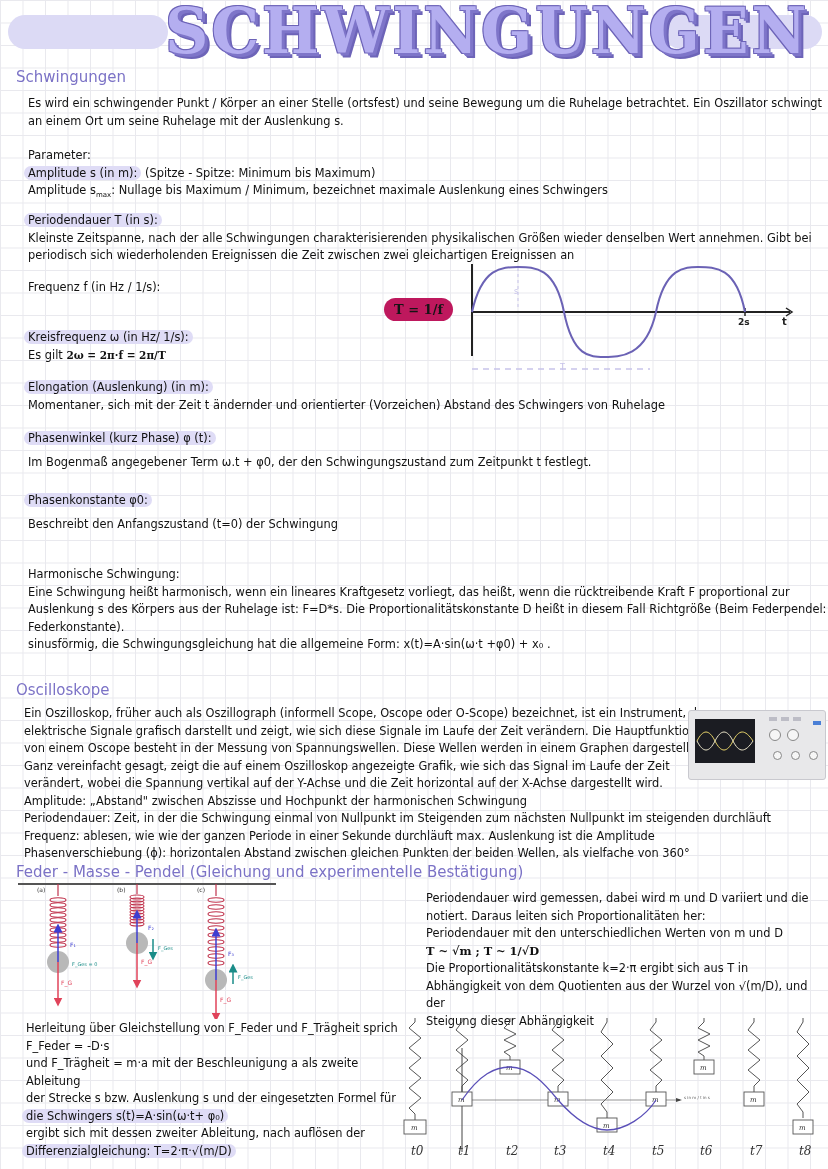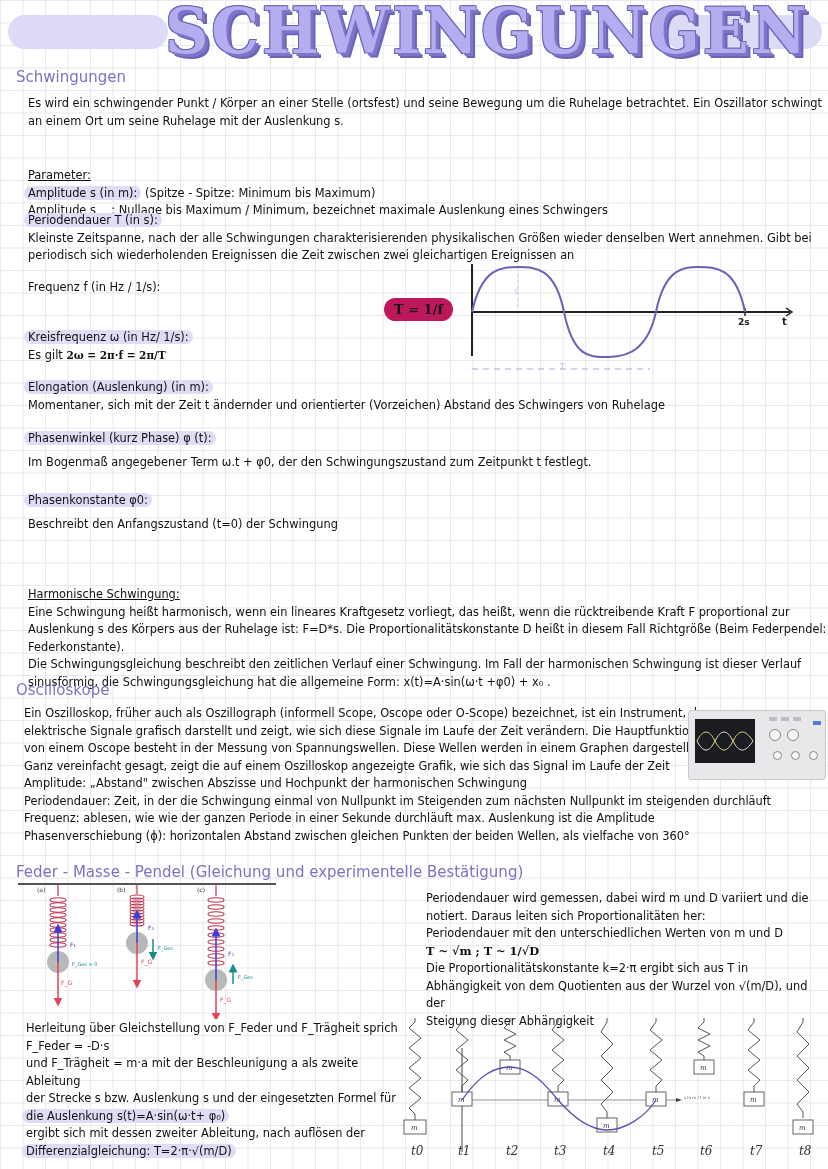--- a/index.html
+++ b/index.html
@@ -18,21 +18,21 @@
   .title{
     position:absolute;left:165px;top:-4px;width:500px;text-align:center;
     font-family:"DejaVu Serif", serif;font-weight:bold;font-size:60px;letter-spacing:3px;
     color:#b4aef0;
     text-shadow:3px 3px 0 #7e75c9,5px 5px 0 #6d64b8,-1px -1px 0 #6d64b8,1px -1px 0 #6d64b8,-1px 1px 0 #6d64b8;
     transform:scaleY(1.05);
   }
   .h-section{position:absolute;font-size:15px;color:#7b72c6;font-family:"DejaVu Sans", sans-serif;}
   .txt{position:absolute;font-size:11.4px;line-height:17.5px;font-family:"DejaVu Sans", sans-serif;color:#111;}
   .lbl{background:#dfdcf6;border-radius:8px;padding:0 4px;margin-left:-4px;margin-top:35px;}
-  .u{text-decoration:underline;margin-top:20px;}
+  .u{}
   .formula-pill{position:absolute;background:#be185d;border-radius:14px;font-size:13px;padding:4px 10px;font-family:"DejaVu Serif", serif;font-weight:bold;}
   .feder-title-line{position:absolute;height:2px;background:#555;}
   .tlabel{position:absolute;font-family:"DejaVu Serif", serif;font-style:italic;font-size:12px;color:#333;}
   .osc{position:absolute;left:688px;top:710px;width:136px;height:68px;background:#e8e8ea;border:1px solid #c9c9cf;border-radius:3px;}
   .osc .screen{position:absolute;left:6px;top:8px;width:60px;height:44px;background:#1b1c22;}
   .osc .knob{position:absolute;width:10px;height:10px;border-radius:50%;border:1.5px solid #888;background:#f6f6f6;}
   .osc .btn{position:absolute;width:8px;height:4px;background:#bdbdc6;}
 </style>
 </head>
 <body>
@@ -102,30 +102,30 @@
 <div class="txt" style="left:28px;top:492px;">
   <div><span class="lbl">Phasenkonstante  φ0:</span></div>
   <div style="margin-top:6px;">Beschreibt den Anfangszustand (t=0) der Schwingung</div>
 </div>
 
 <div class="txt" style="left:28px;top:566px;">
   <div class="u">Harmonische Schwingung:</div>
   <div>Eine Schwingung heißt harmonisch, wenn ein lineares Kraftgesetz vorliegt, das heißt, wenn die rücktreibende Kraft F proportional zur</div>
   <div>Auslenkung s des Körpers aus der Ruhelage ist: F=D*s. Die Proportionalitätskonstante D heißt in diesem Fall Richtgröße (Beim Federpendel:</div>
   <div>Federkonstante).</div>
-  <div>Die Schwingungsgleichung beschreibt den zeitlichen Verlauf einer Schwingung. Im Fall der harmonischen Schwingung ist dieser Verlauf</div>
   <div>sinusförmig, die Schwingungsgleichung hat die allgemeine Form: x(t)=A·sin(ω·t +φ0) + x₀ .</div>
 </div>
 
 <div class="h-section" style="left:16px;top:681px;">Oscilloskope</div>
 <div class="txt" style="left:24px;top:705px;">
   <div>Ein Oszilloskop, früher auch als Oszillograph (informell Scope, Oscope oder O-Scope) bezeichnet, ist ein Instrument, das</div>
   <div>elektrische Signale grafisch darstellt und zeigt, wie sich diese Signale im Laufe der Zeit verändern. Die Hauptfunktion</div>
   <div>von einem Oscope besteht in der Messung von Spannungswellen. Diese Wellen werden in einem Graphen dargestellt.</div>
   <div>Ganz vereinfacht gesagt, zeigt die auf einem Oszilloskop angezeigte Grafik, wie sich das Signal im Laufe der Zeit</div>
+  <div>verändert, wobei die Spannung vertikal auf der Y-Achse und die Zeit horizontal auf der X-Achse dargestellt wird.</div>
   <div>Amplitude: „Abstand" zwischen Abszisse und Hochpunkt der harmonischen Schwingung</div>
   <div>Periodendauer: Zeit, in der die Schwingung einmal von Nullpunkt im Steigenden zum nächsten Nullpunkt im steigenden durchläuft</div>
   <div>Frequenz: ablesen, wie wie der ganzen Periode in einer Sekunde durchläuft max. Auslenkung ist die Amplitude</div>
   <div>Phasenverschiebung (ϕ): horizontalen Abstand zwischen gleichen Punkten der beiden Wellen, als vielfache von 360°</div>
 </div>
 
 <div class="osc">
   <div class="screen">
     <svg width="60" height="44">
       <path d="M2,22 C8,10 14,10 20,22 C26,34 32,34 38,22 C44,10 50,10 58,22" fill="none" stroke="#e8d46a" stroke-width="1"></path>
@@ -232,21 +232,21 @@
   <div style="font-family:'DejaVu Serif',serif;font-weight:bold;">T ~ √m  ;  T ~ 1/√D</div>
   <div>Die Proportionalitätskonstante k=2·π   ergibt sich aus T in</div>
   <div>Abhängigkeit von dem Quotienten aus der Wurzel von √(m/D), und der</div>
   <div>Steigung dieser Abhängigkeit</div>
 </div>
 
 <div class="txt" style="left:26px;top:1020px;width:380px;">
   <div>Herleitung über Gleichstellung von F_Feder und F_Trägheit  sprich  F_Feder = -D·s</div>
   <div>und F_Trägheit = m·a  mit der Beschleunigung a als zweite Ableitung</div>
   <div>der Strecke s bzw. Auslenkung s und der eingesetzten Formel für</div>
-  <div><span class="lbl">die Auslenkung  s(t)=A·sin(ω·t+ φ₀)</span></div>
+  <div><span class="lbl">die Schwingers  s(t)=A·sin(ω·t+ φ₀)</span></div>
   <div>ergibt sich mit dessen zweiter Ableitung, nach auflösen der</div>
   <div><span class="lbl">Differenzialgleichung:  T=2·π·√(m/D)</span></div>
 </div>
 
 <svg class="abs" style="left:400px;top:1012px;" width="428" height="157">
   <g fill="none" stroke="#555" stroke-width="1">
 
     <polyline points="15,6 15,10 9,16 21,26 9,36 21,46 9,56 21,66 9,76 21,86 9,96 15,102 15,108"></polyline>
 
     <polyline points="62,6 62,10 56,18 68,28 56,38 68,48 56,58 68,68 62,74 62,80"></polyline>

